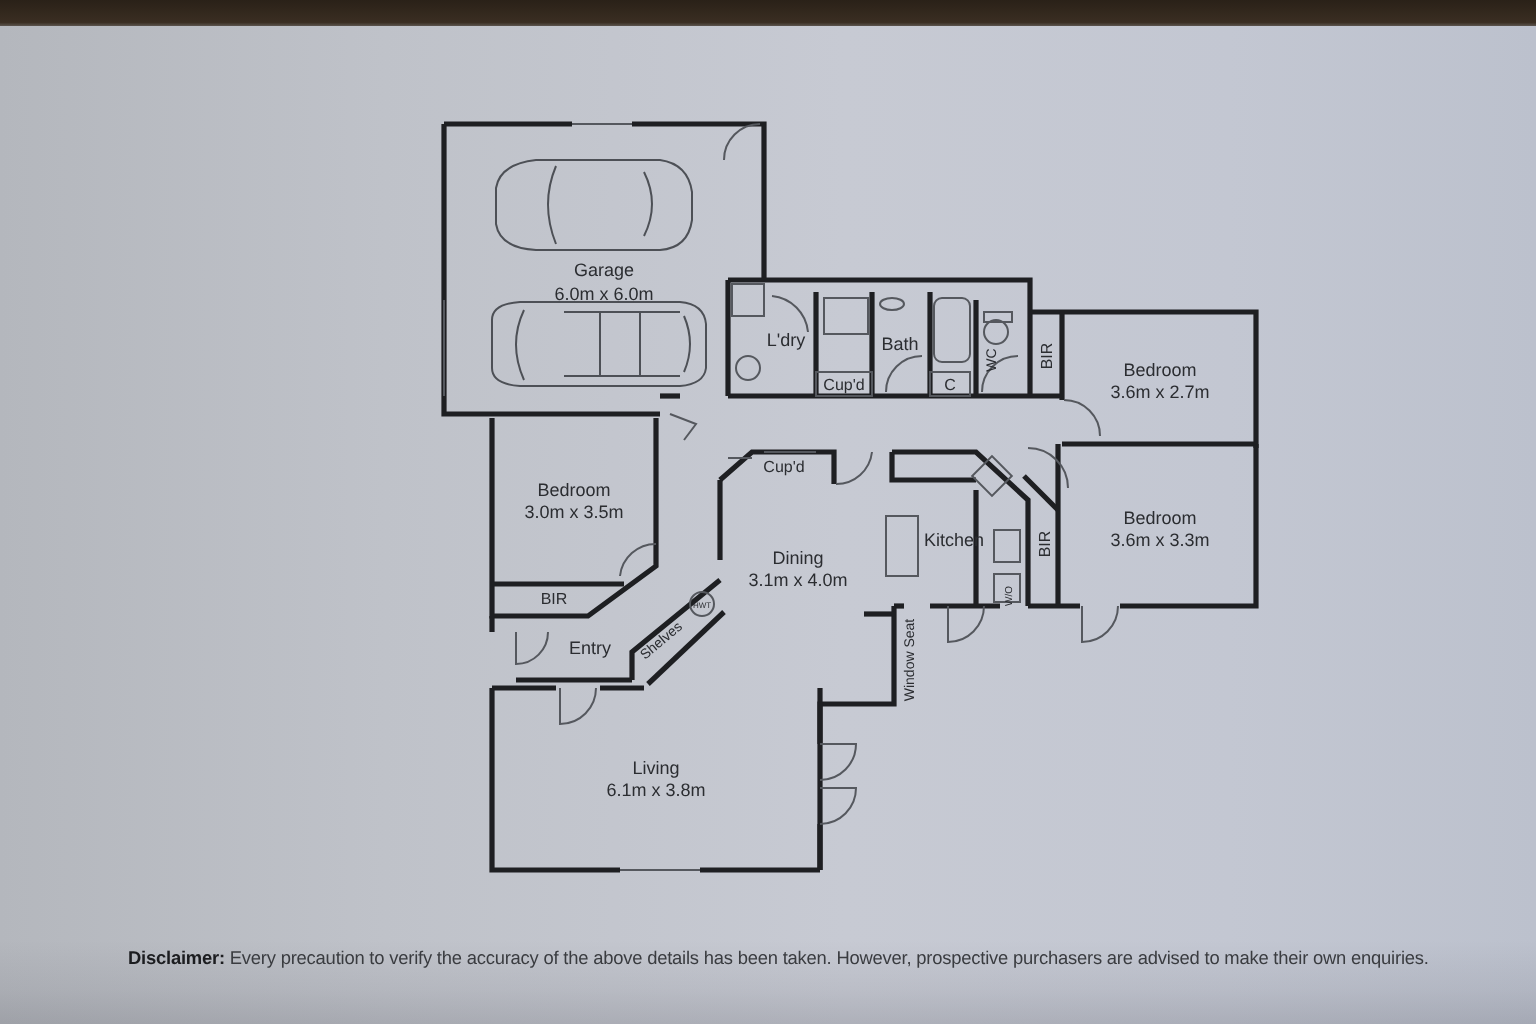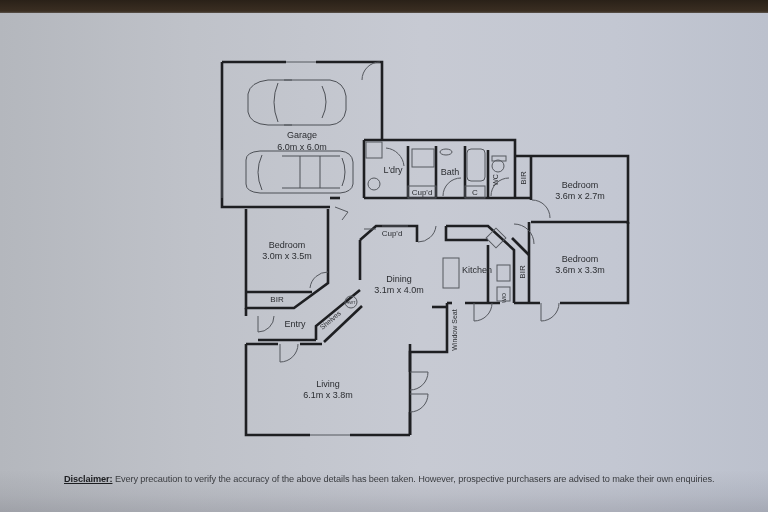--- a/index.html
+++ b/index.html
@@ -19,21 +19,21 @@
   .shade {
     position:absolute; left:0; top:470px; width:768px; height:42px;
     background: linear-gradient(180deg, rgba(0,0,0,0) 0%, rgba(80,80,90,0.10) 60%, rgba(60,60,70,0.18) 100%);
   }
   svg.plan { position:absolute; left:0; top:0; }
   .label { font-family:"Liberation Sans", sans-serif; fill:#2b2d31; }
   .disclaimer {
     position:absolute; left:64px; top:474px; width:700px;
     font-size:9.2px; color:#3a3c40; white-space:nowrap; letter-spacing:-0.1px;
   }
-  .disclaimer b { color:#1c1d20;text-decoration:underline; }
+  .disclaimer b { color:#1c1d20; }
 </style>
 </head>
 <body>
 
 <div class="topband"></div>
 <div class="paper"></div>
 
 <svg class="plan" width="768" height="512" viewBox="0 0 768 512">
   <g fill="none" stroke="#1e1f22" stroke-width="2.6" stroke-linejoin="miter">
 

